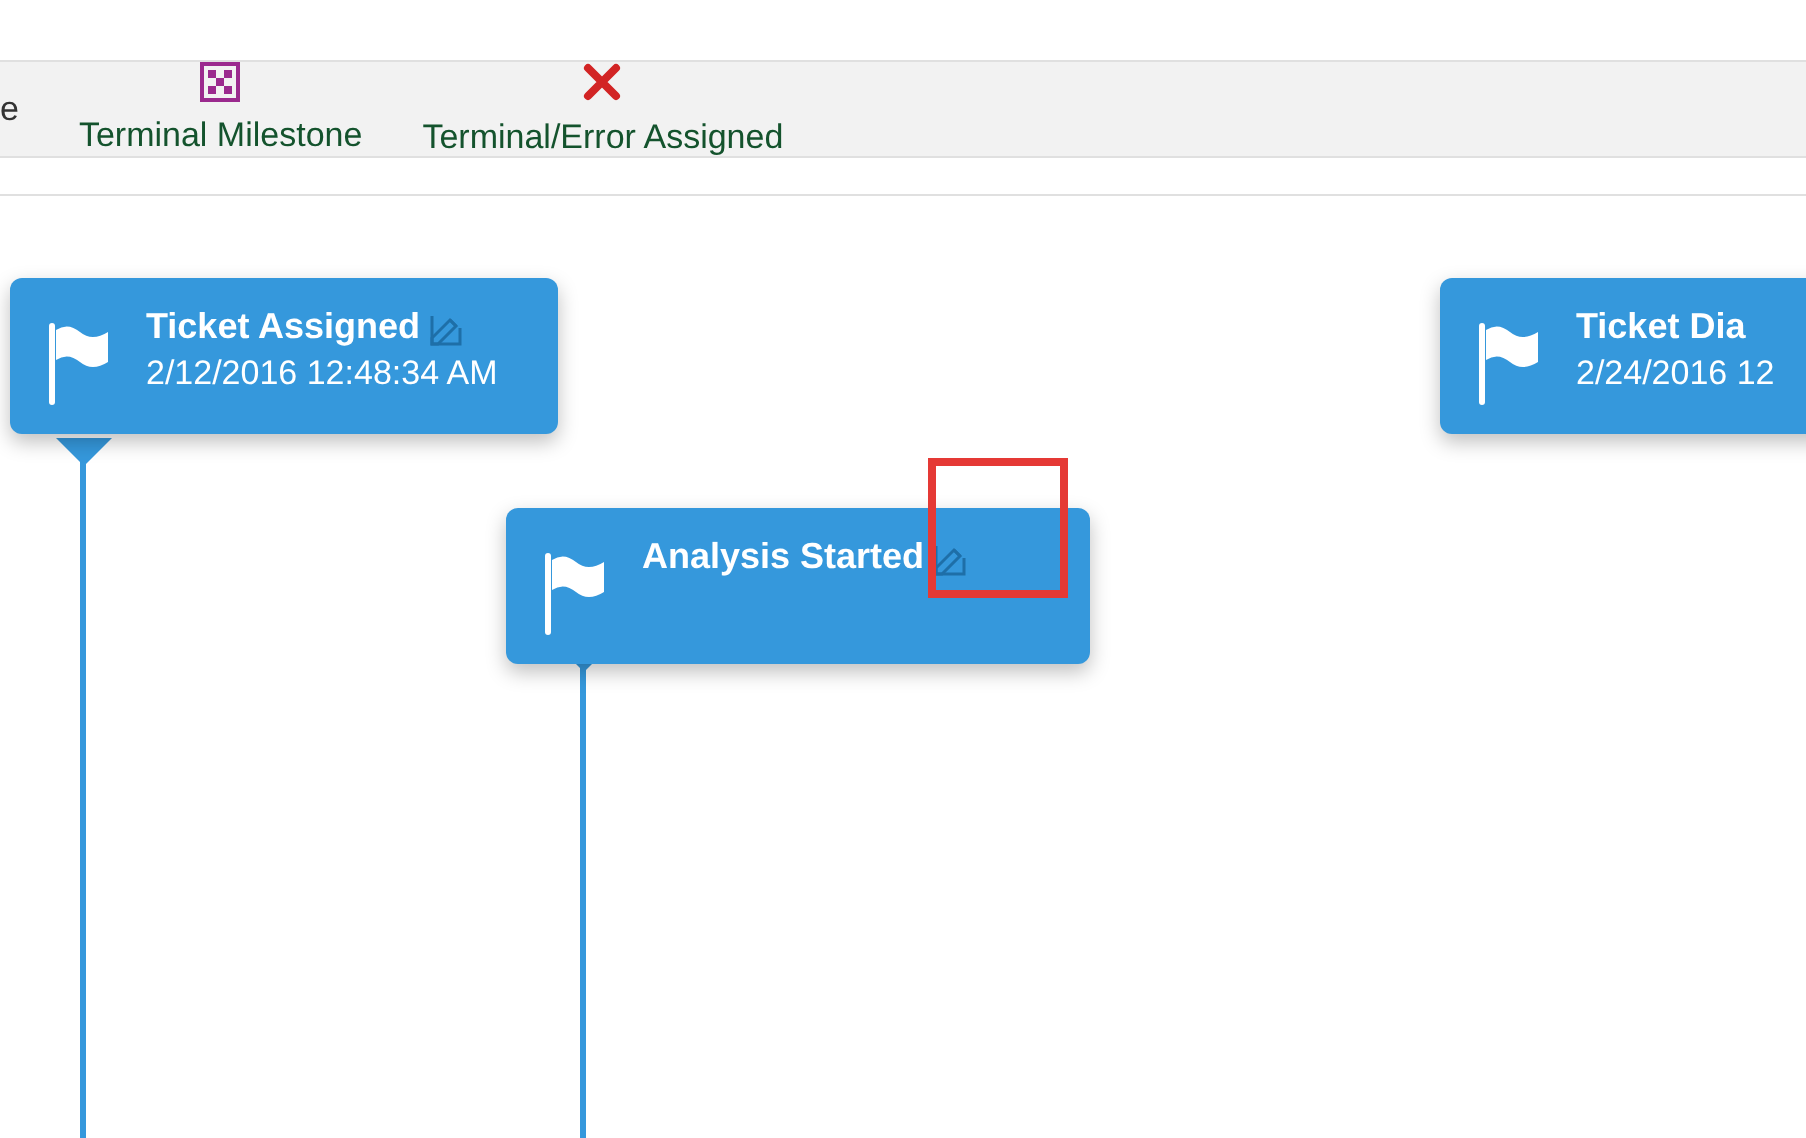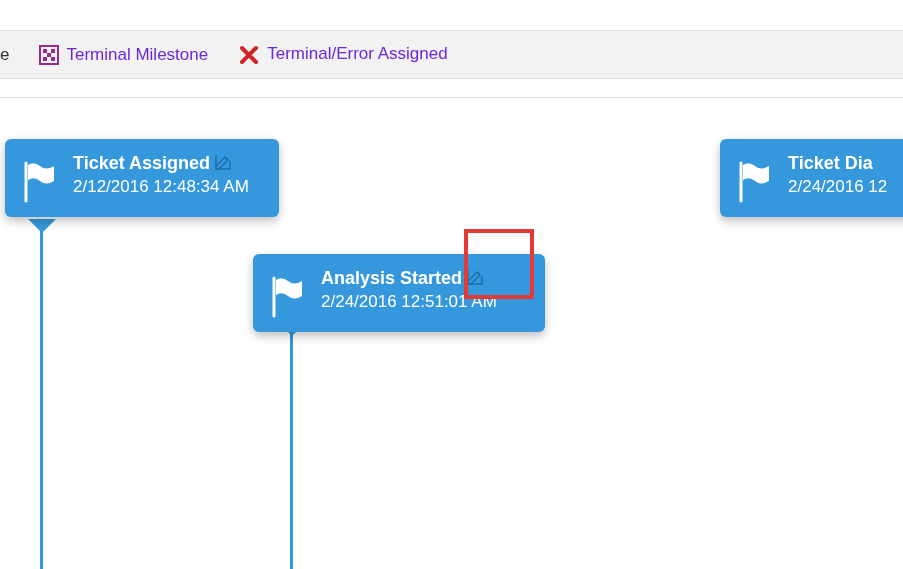--- a/index.html
+++ b/index.html
@@ -24,24 +24,25 @@
       height: 48px;
       background: #f2f2f2;
       display: flex;
       align-items: center;
       padding-left: 0;
       gap: 30px;
       border-bottom: 1px solid #e0e0e0;
     }
     .legend-item {
       display: flex;
-      align-items: flex-start;
+      align-items: center;
       gap: 7px;
       font-size: 17px;
-      color: #6d28d9;
+      color: #14532d;
+      flex-direction: column;
     }
     .legend-text-partial {
       color: #333;
       font-size: 17px;
     }
     .terminal-icon {
       width: 20px;
       height: 20px;
       border: 2px solid #9b2a8e;
       display: flex;
@@ -137,21 +138,21 @@
     .flag-icon {
       width: 36px;
       height: 42px;
     }
     .milestone-content {
       flex: 1;
       color: #fff;
     }
     .milestone-title-row {
       display: flex;
-      align-items: flex-start;
+      align-items: flex-end;
       gap: 4px;
       margin-bottom: 3px;
     }
     .milestone-title {
       font-weight: bold;
       font-size: 18px;
       color: #fff;
     }
     .edit-icon {
       width: 18px;
@@ -268,21 +269,20 @@
     </div>
     <div class="milestone-content">
       <div class="milestone-title-row">
         <span class="milestone-title">Analysis Started</span>
         <svg class="edit-icon" viewBox="0 0 18 18">
           <path d="M2 13 L2 16 L5 16 L14 7 L11 4 Z" fill="none" stroke="#1e6fa8" stroke-width="1.5"></path>
           <path d="M2 2 L2 16 L16 16 L16 8" fill="none" stroke="#1e6fa8" stroke-width="1.5"></path>
           <path d="M11 4 L14 7" stroke="#1e6fa8" stroke-width="1.5"></path>
         </svg>
       </div>
-      <div class="milestone-time">2/24/2016 12:51:01 AM</div>
     </div>
   </div>
 
   <div class="milestone-card card-3">
     <div class="flag-wrap">
       <svg class="flag-icon" viewBox="0 0 36 42">
         <path d="M4 2 L4 40" stroke="#fff" stroke-width="3" stroke-linecap="round"></path>
         <path d="M6 4 Q12 0 18 5 Q24 10 32 5 L32 20 Q24 25 18 20 Q12 15 6 19 Z" fill="#fff"></path>
       </svg>
     </div>

